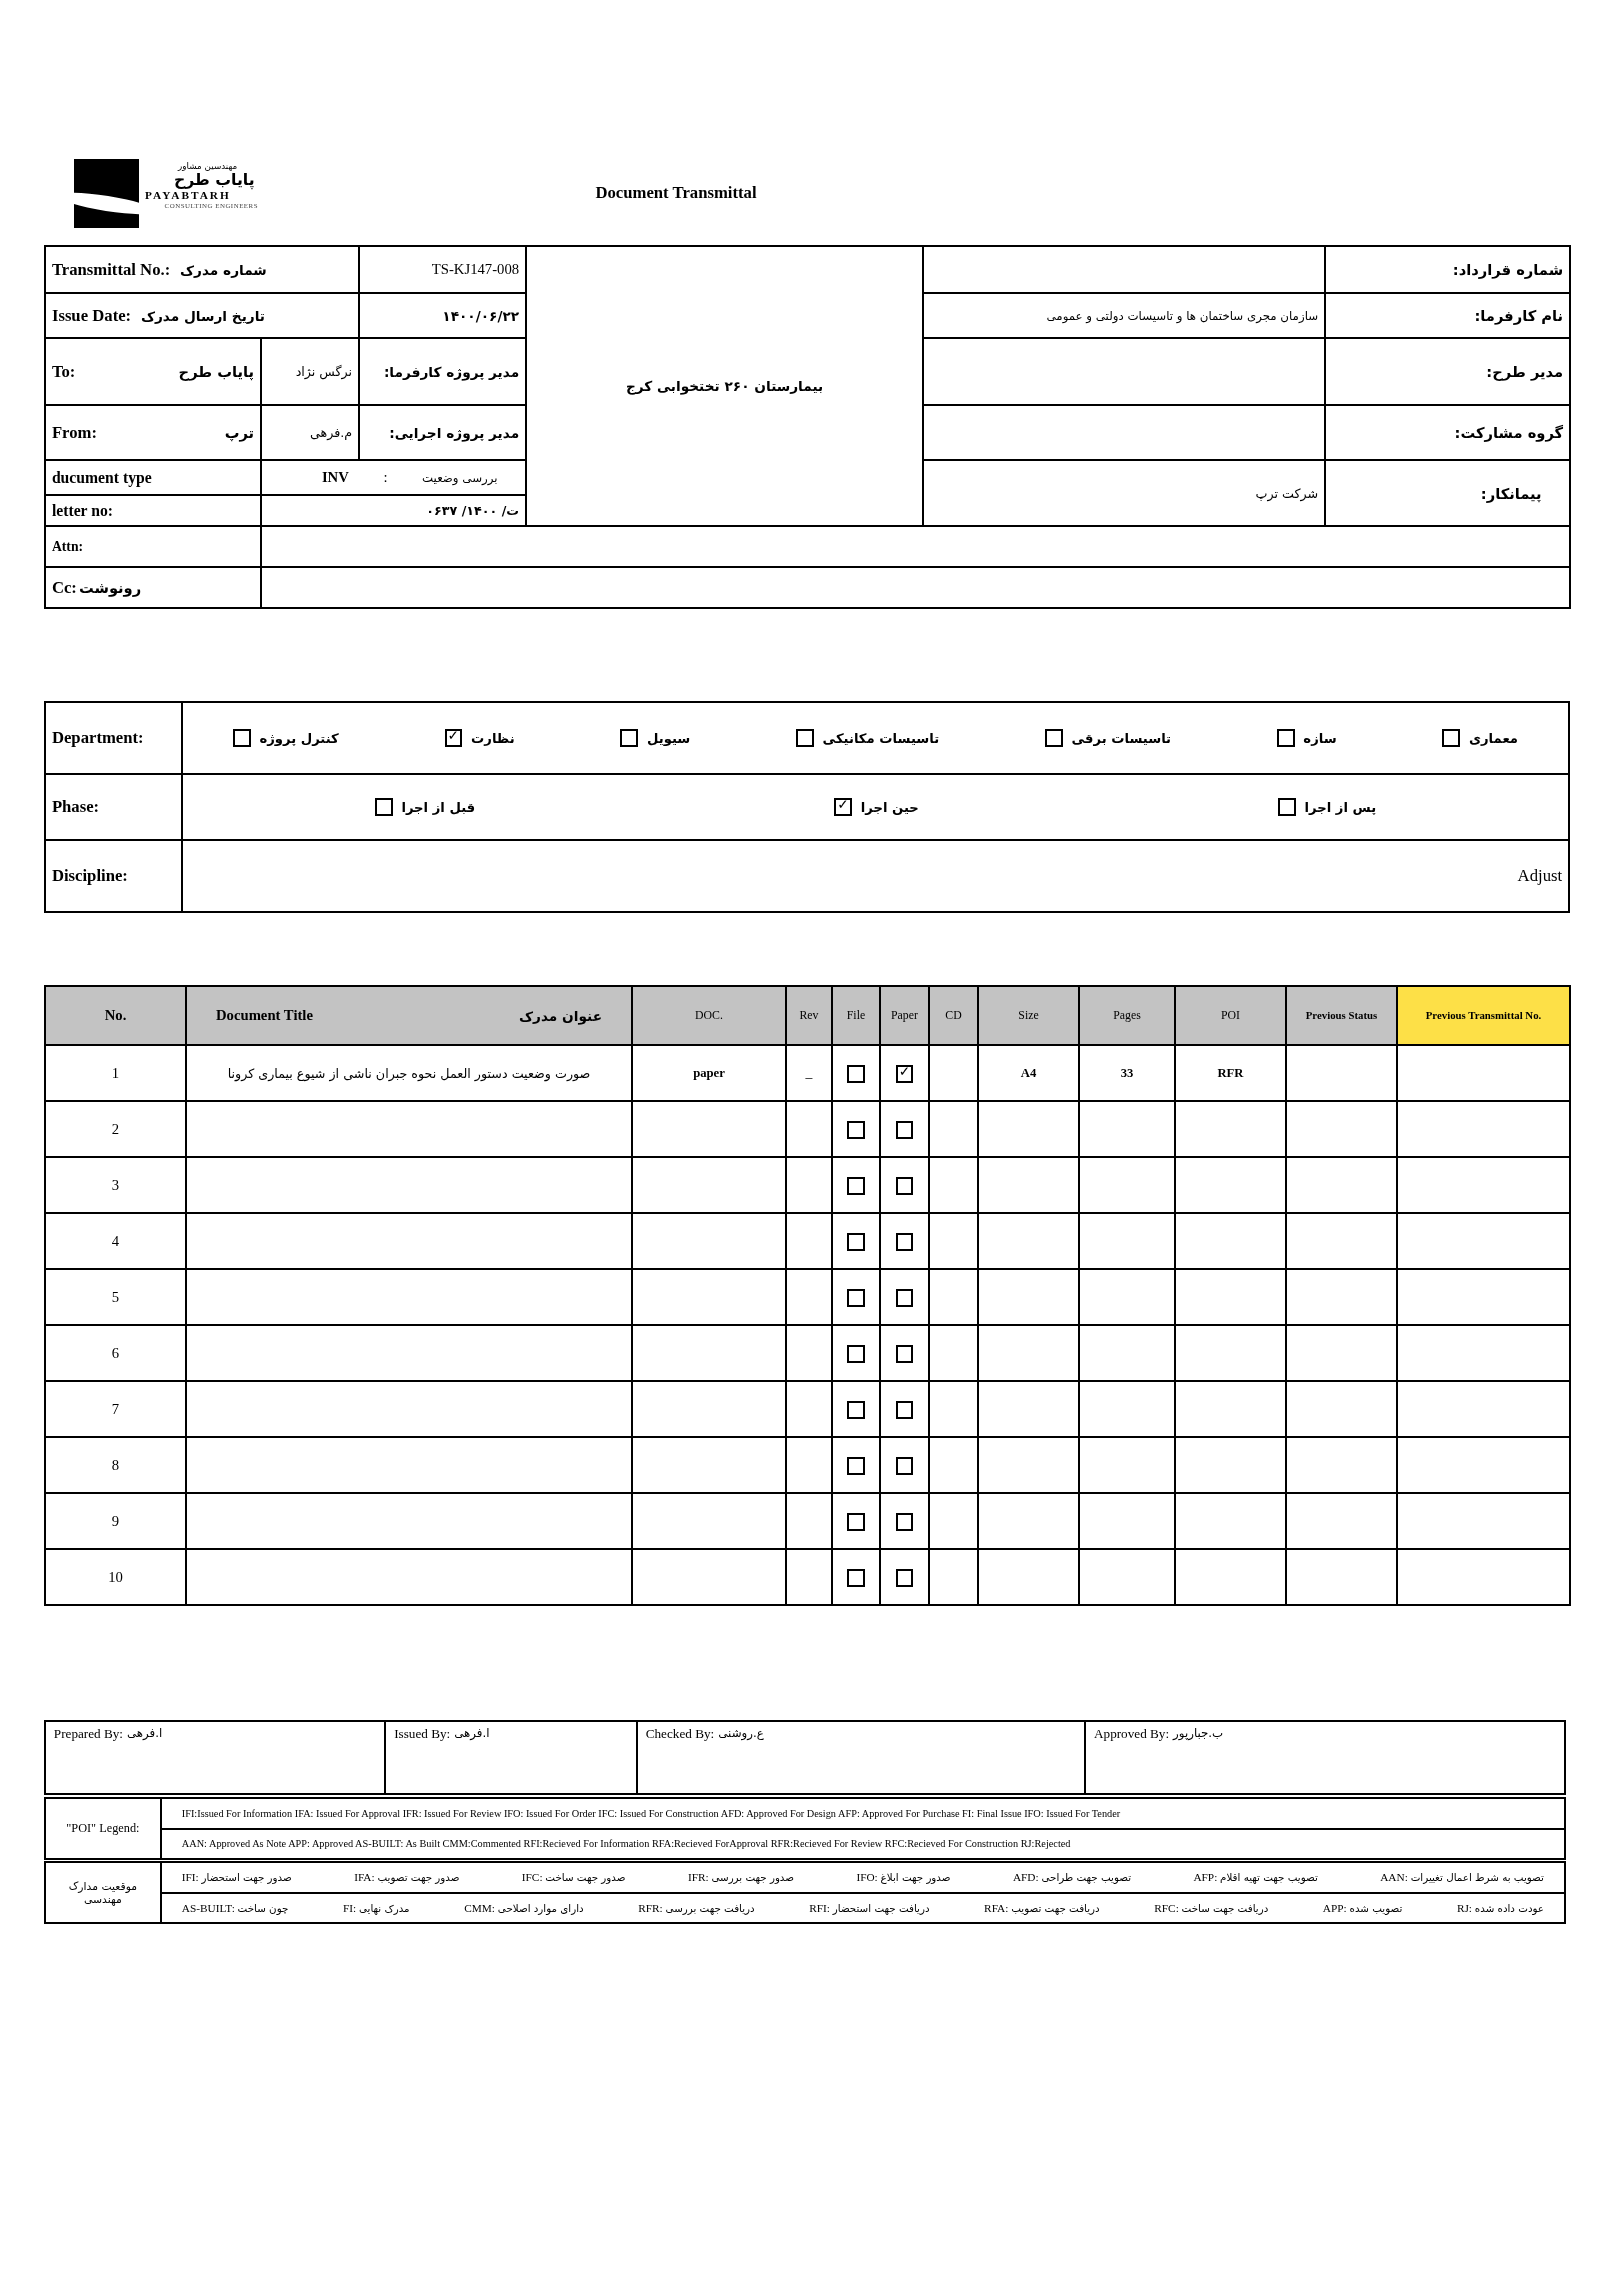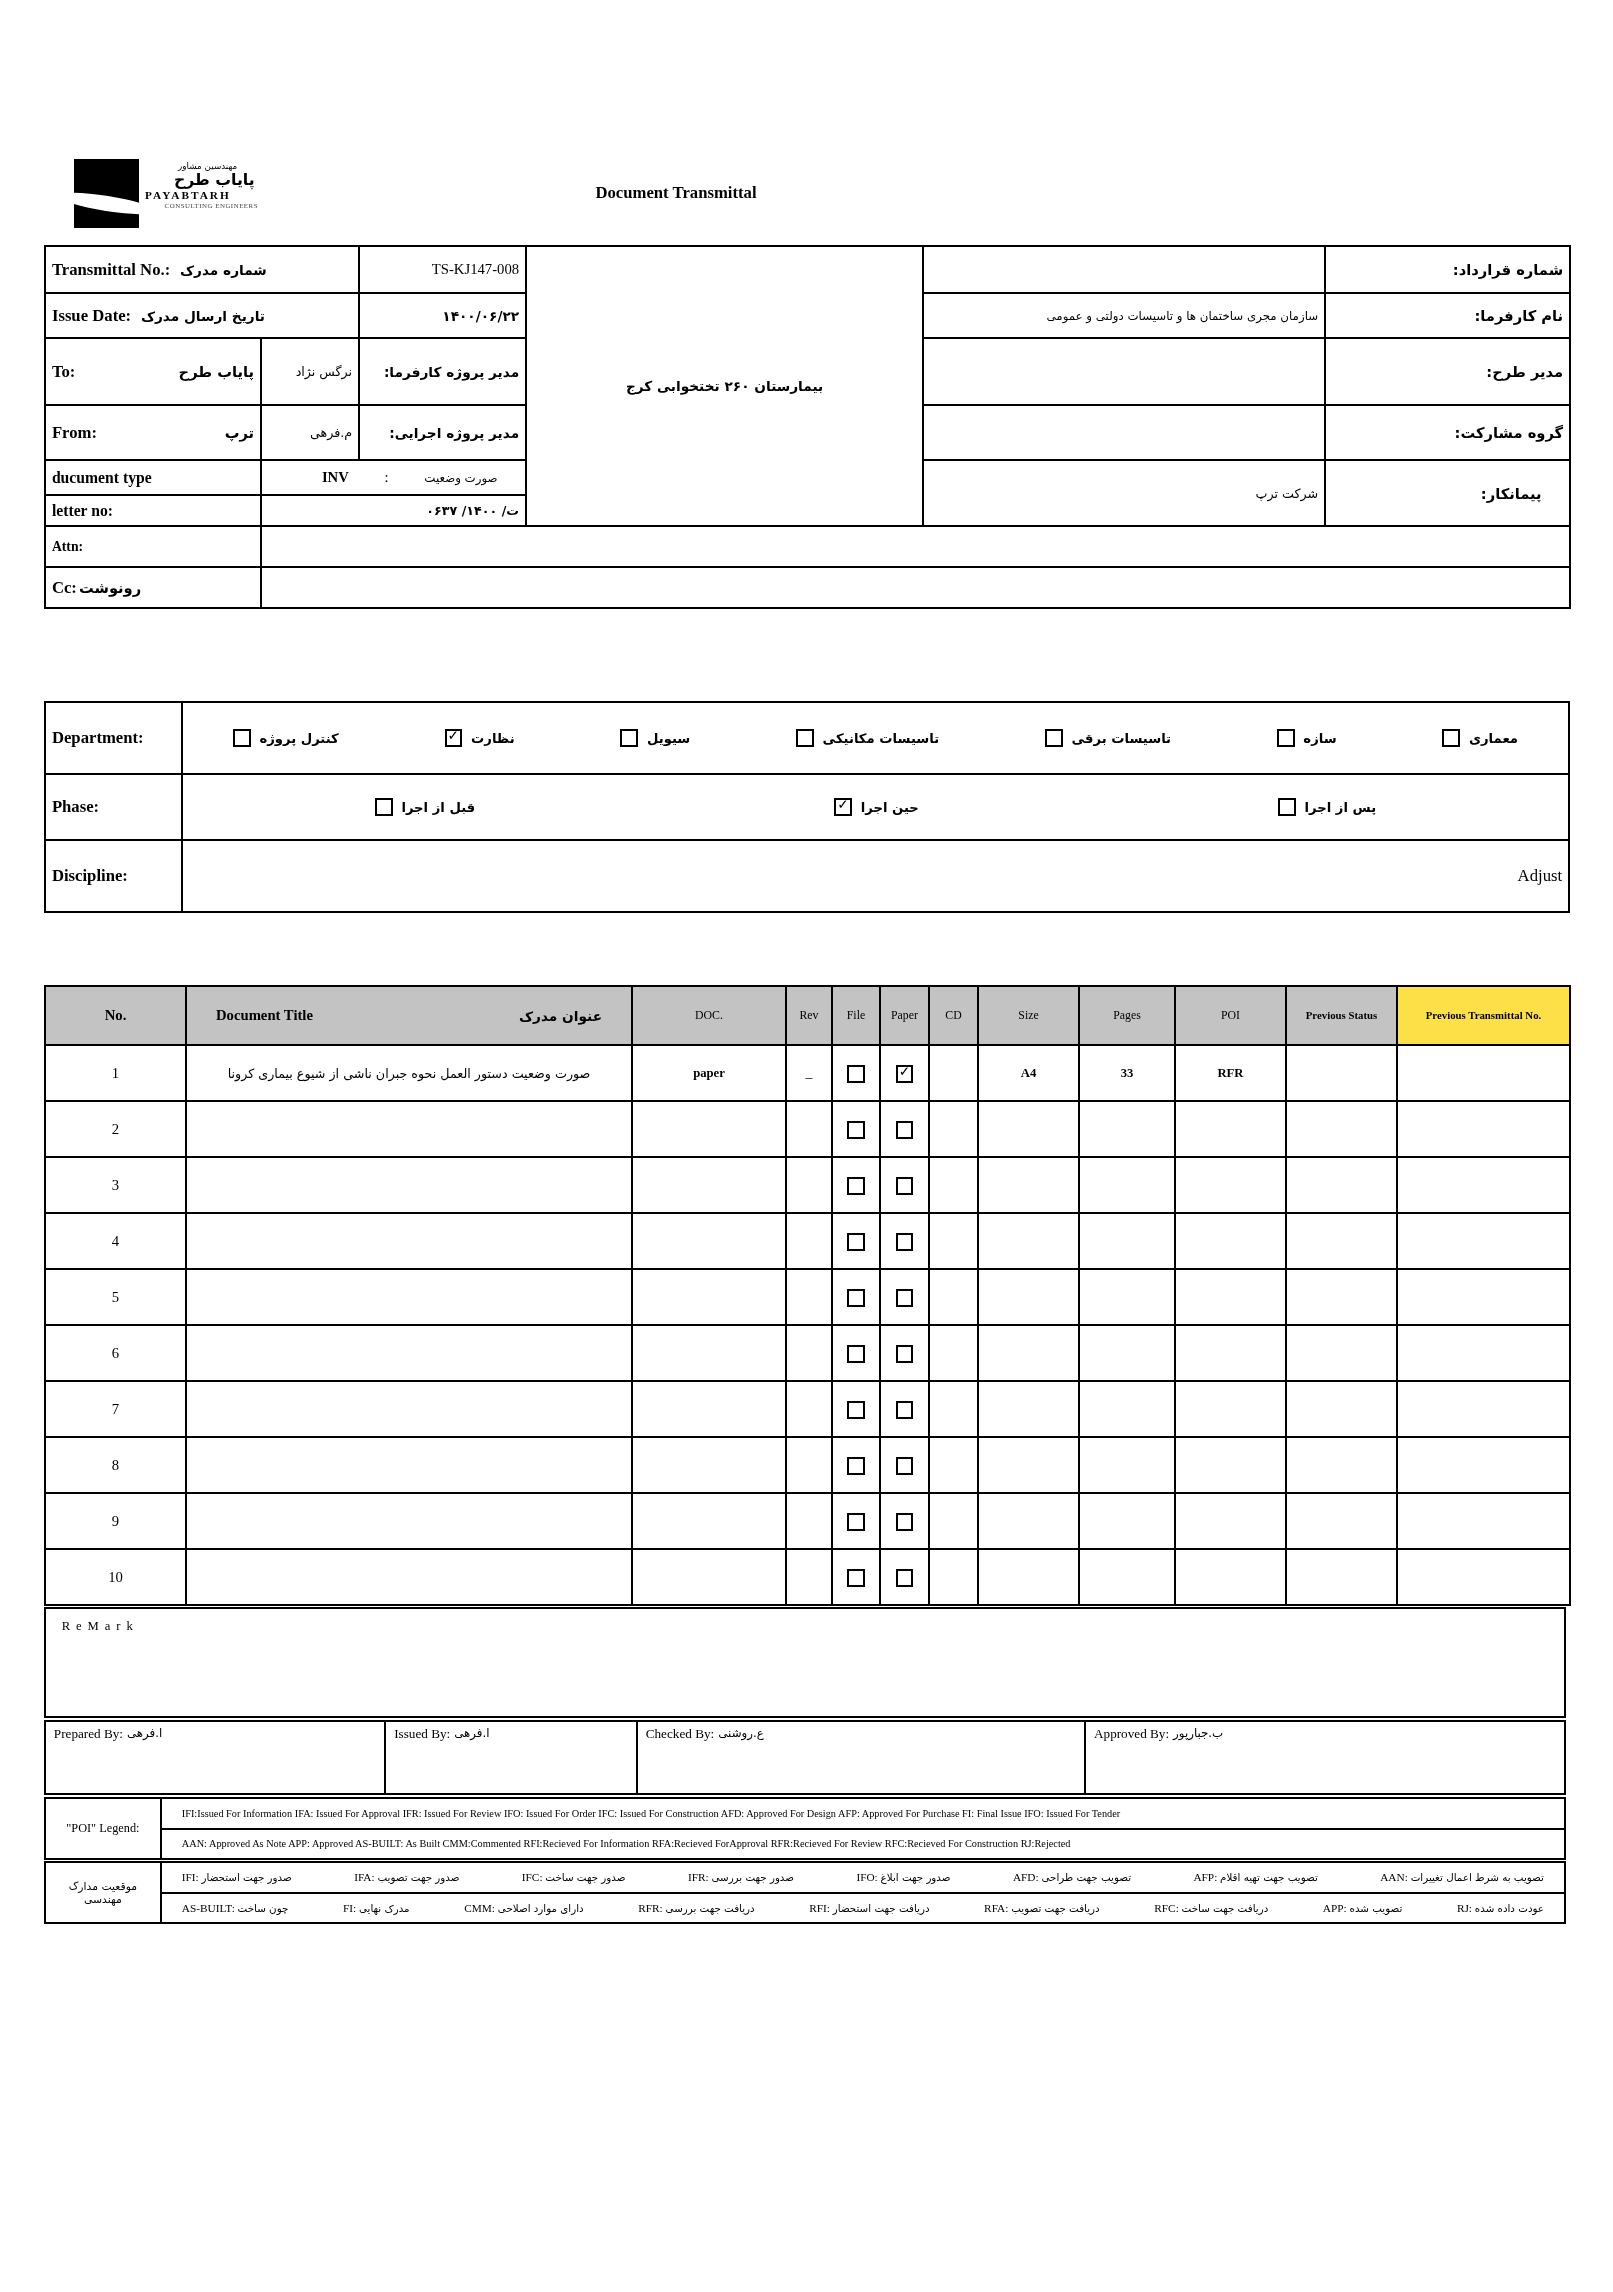--- a/index.html
+++ b/index.html
@@ -160,21 +160,21 @@
       <td class="fa fa-lab rtl-right">مدیر پروژه اجرایی:</td>
       <td></td>
       <td class="fa fa-lab rtl-right" style="font-size:14.7px">گروه مشارکت:</td>
     </tr>
     <tr style="height:35px">
       <td class="en-lab" style="font-size:15.7px">ducument type</td>
       <td colspan="2">
         <div class="doctype-val">
           <span class="b">INV</span>
           <span>:</span>
-          <span class="fa" style="font-size:11.8px">صورت وضعیت</span>
+          <span class="fa" style="font-size:11.8px">بررسی وضعیت</span>
         </div>
       </td>
       <td rowspan="2" class="ctr fa" style="font-size:12.7px">شرکت ترپ</td>
       <td rowspan="2" class="fa fa-lab rtl-right" style="font-size:14.7px;padding-right:27.4px">پیمانکار:</td>
     </tr>
     <tr style="height:31px">
       <td class="en-lab" style="font-size:15.7px">letter no:</td>
       <td colspan="2" class="ctr fa b" style="font-size:12.7px" dir="rtl">ت/ ۱۴۰۰/ ۰۶۳۷</td>
     </tr>
     <tr style="height:41px">
@@ -433,23 +433,20 @@
           <td></td>
           <td class="c-size"></td>
           <td class="c-pages"></td>
           <td class="c-poi"></td>
           <td></td>
           <td></td>
         </tr>
       </tbody>
   </table>
 
-  <div class="remark-box">
-    <div class="remark-lab">ReMark</div>
-  </div>
 
   <div class="sig-row">
     <div class="sig-cell" style="width:338px">
       <span class="sig-lab">Prepared By:</span>
       <span class="sig-name fa">ا.فرهی</span>
     </div>
     <div class="sig-cell" style="width:245px">
       <span class="sig-lab">Issued By:</span>
       <span class="sig-name fa">ا.فرهی</span>
     </div>

